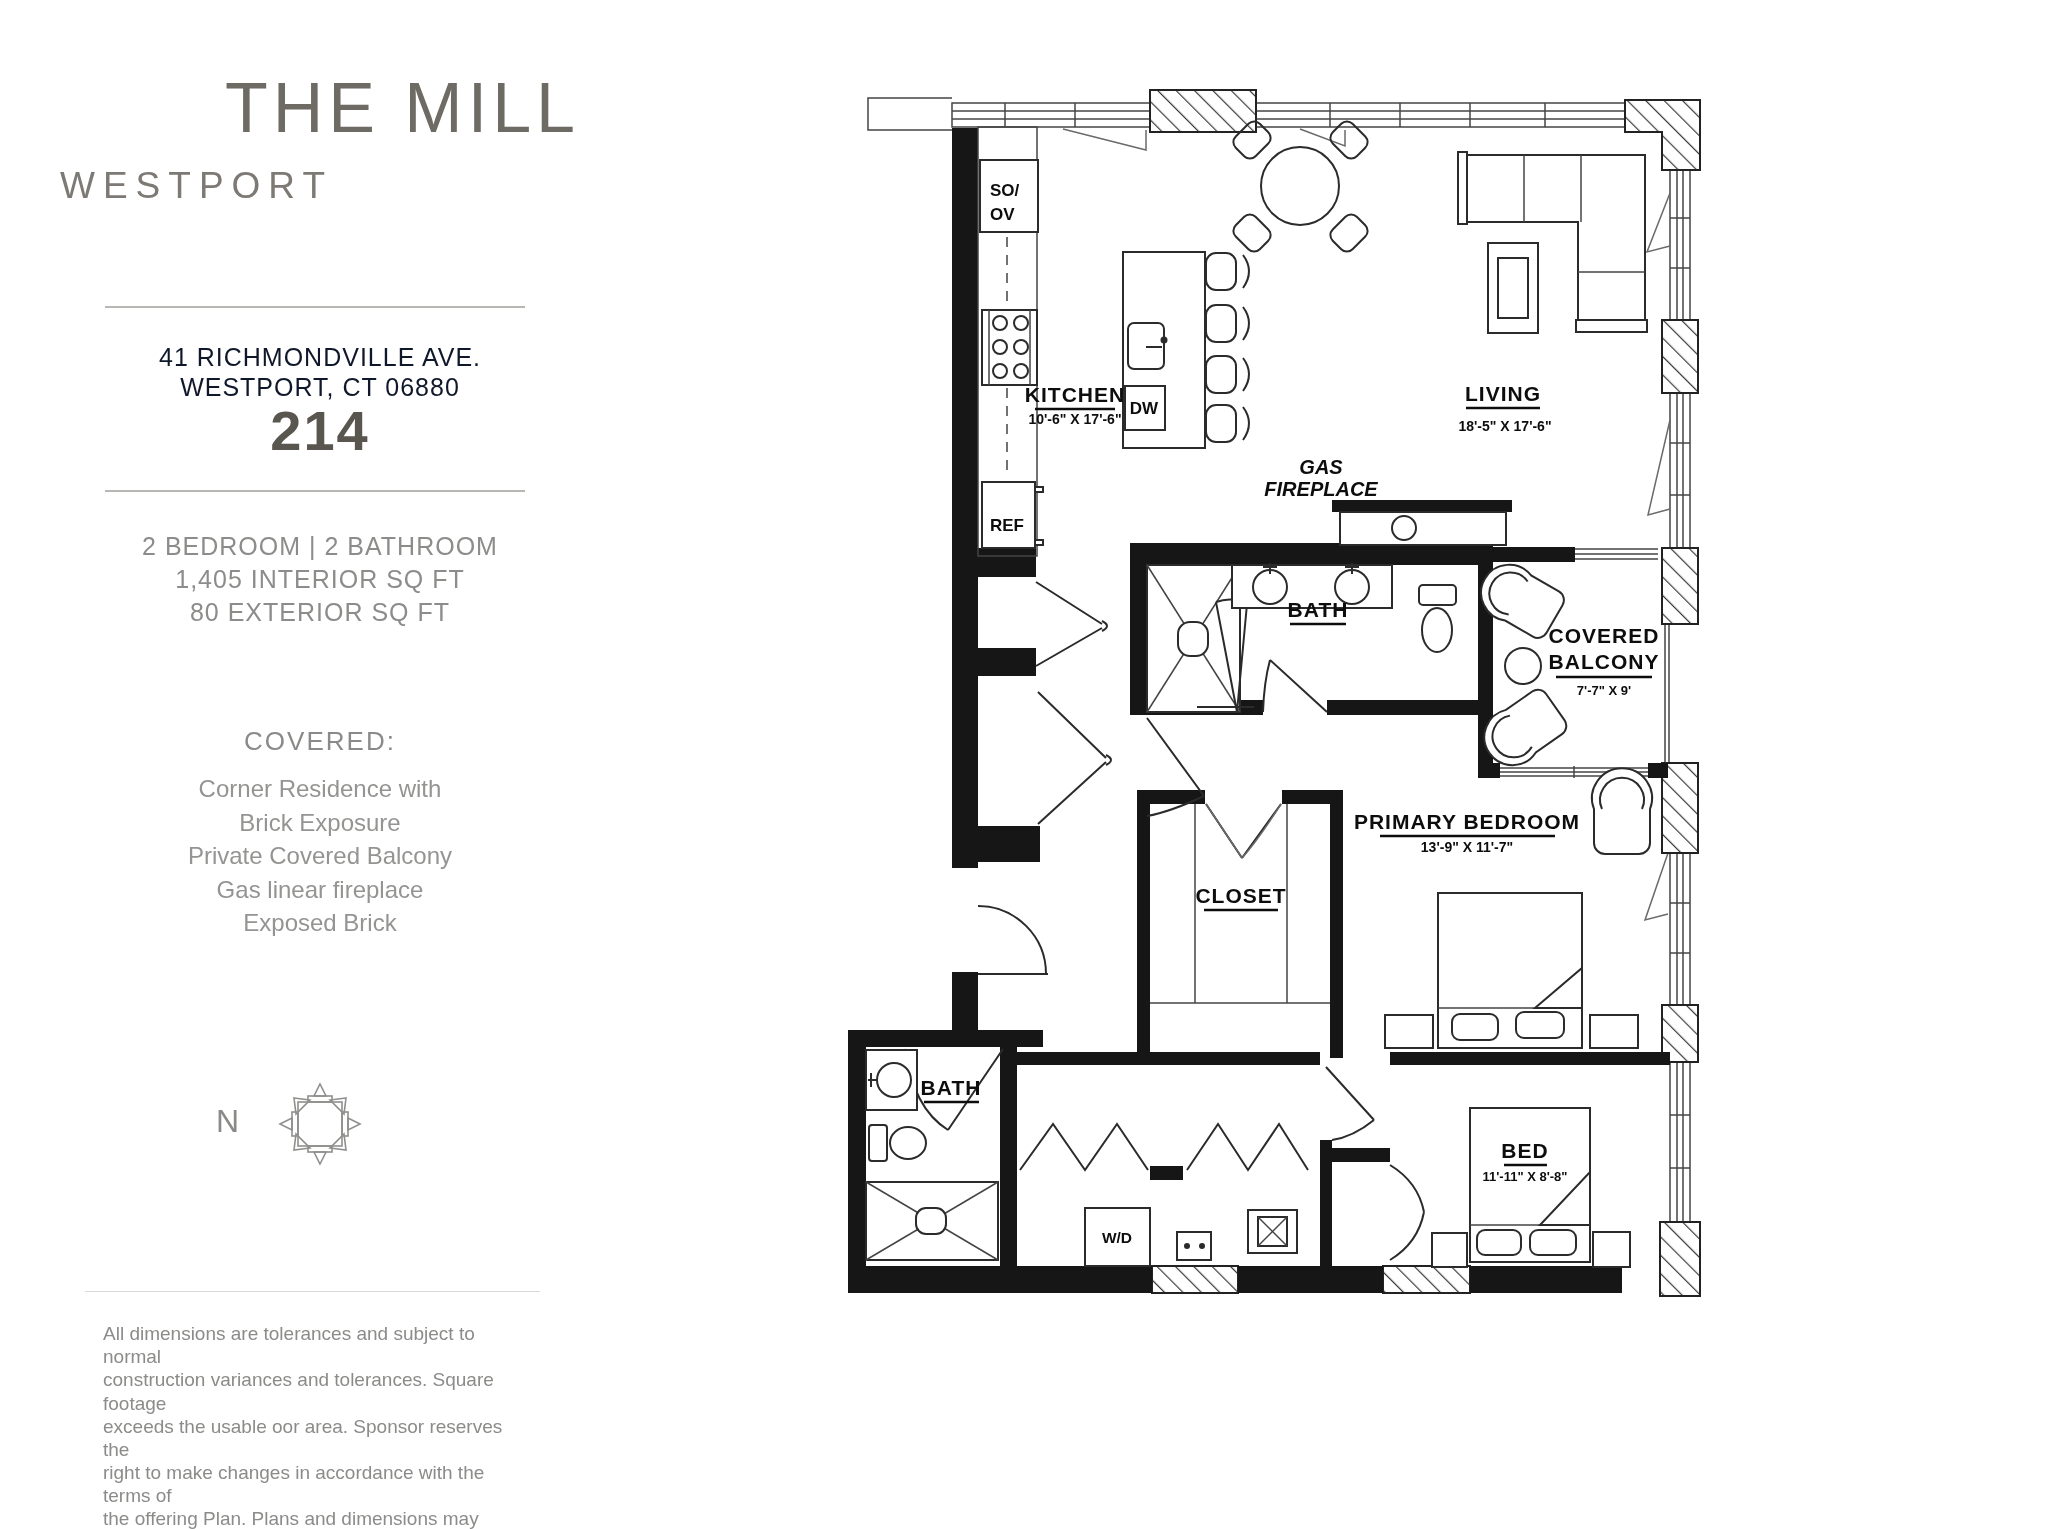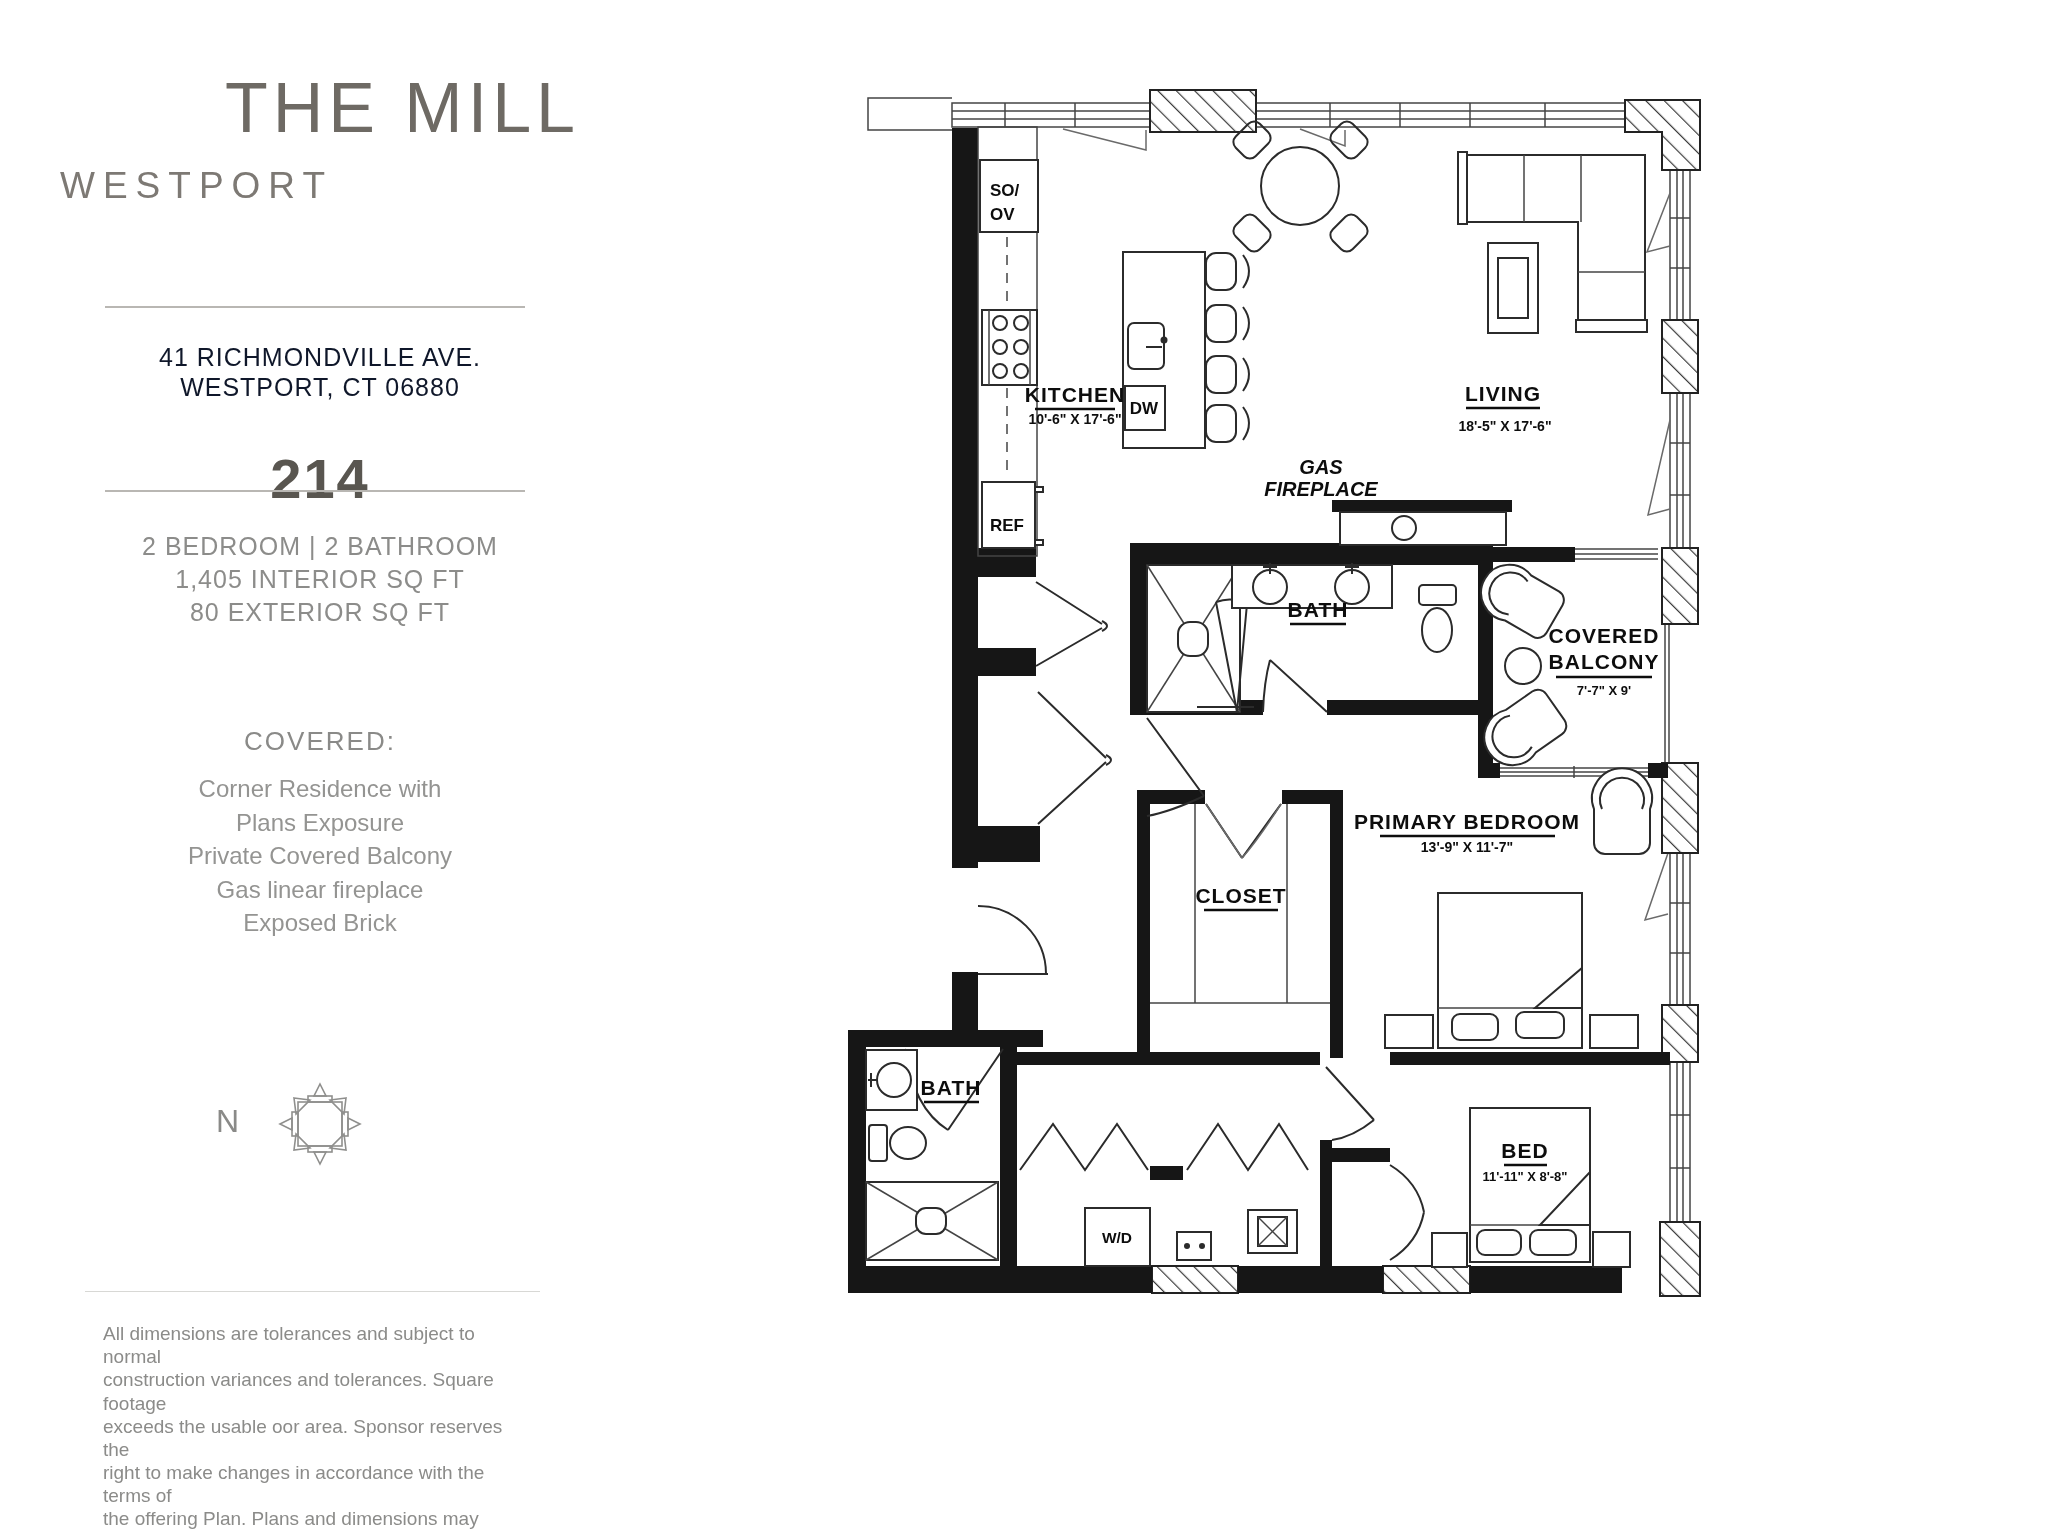--- a/index.html
+++ b/index.html
@@ -9,21 +9,21 @@
   .sidebar{position:absolute;left:60px;top:0;width:520px;height:1529px;}
   .sidebar *{box-sizing:border-box;}
   .brand-title{position:absolute;top:68px;left:0;width:100%;text-align:right;
       font-size:70px;font-weight:400;letter-spacing:5px;color:#6e6a64;}
   .brand-sub{position:absolute;top:165px;left:0;width:100%;text-align:left;
       font-size:37px;font-weight:400;letter-spacing:8px;color:#7d7974;}
   .divider{position:absolute;left:45px;width:420px;height:0;border-top:2px solid #b9b7b3;}
   .addr{position:absolute;top:343px;left:0;width:100%;text-align:center;
       font-size:25px;line-height:1.18;color:#0f172a;letter-spacing:1px;}
   .unit{position:absolute;top:398px;left:0;width:100%;text-align:center;
-      font-size:56px;font-weight:700;color:#595650;letter-spacing:2px;margin-top:48px;}
+      font-size:56px;font-weight:700;color:#595650;letter-spacing:2px;}
   .specs{position:absolute;top:530px;left:0;width:100%;text-align:center;
       font-size:25px;line-height:1.32;color:#8c8c8a;letter-spacing:1px;}
   .features-h{position:absolute;top:726px;left:0;width:100%;text-align:center;
       font-size:26px;color:#8a8a88;letter-spacing:2px;}
   .features{position:absolute;top:772px;left:0;width:100%;text-align:center;
       font-size:24px;line-height:1.4;color:#949492;}
   .compass-n{position:absolute;top:1103px;left:156px;font-size:32px;color:#8a8a88;}
   .compass{position:absolute;top:1076px;left:212px;}
   .disclaimer{position:absolute;top:1322px;left:43px;width:405px;text-align:left;
       font-size:19px;line-height:1.22;color:#8b8b89;}
@@ -61,21 +61,21 @@
     <div class="unit">214</div>
     <div class="divider" style="top:490px"></div>
     <div class="specs">
       <div>2 BEDROOM | 2 BATHROOM</div>
       <div>1,405 INTERIOR SQ FT</div>
       <div>80 EXTERIOR SQ FT</div>
     </div>
     <div class="features-h">COVERED:</div>
     <div class="features">
       <div>Corner Residence with</div>
-      <div>Plans Exposure</div>
+      <div>Brick Exposure</div>
       <div>Private Covered Balcony</div>
       <div>Gas linear fireplace</div>
       <div>Exposed Brick</div>
     </div>
     <div class="compass-n">N</div>
 
     <svg class="compass" width="96" height="96" viewBox="0 0 96 96">
       <g fill="none" stroke="#8f8f8d" stroke-width="1.6">
         <rect x="26" y="26" width="44" height="44"></rect>
         <rect x="36" y="20" width="24" height="6"></rect>

